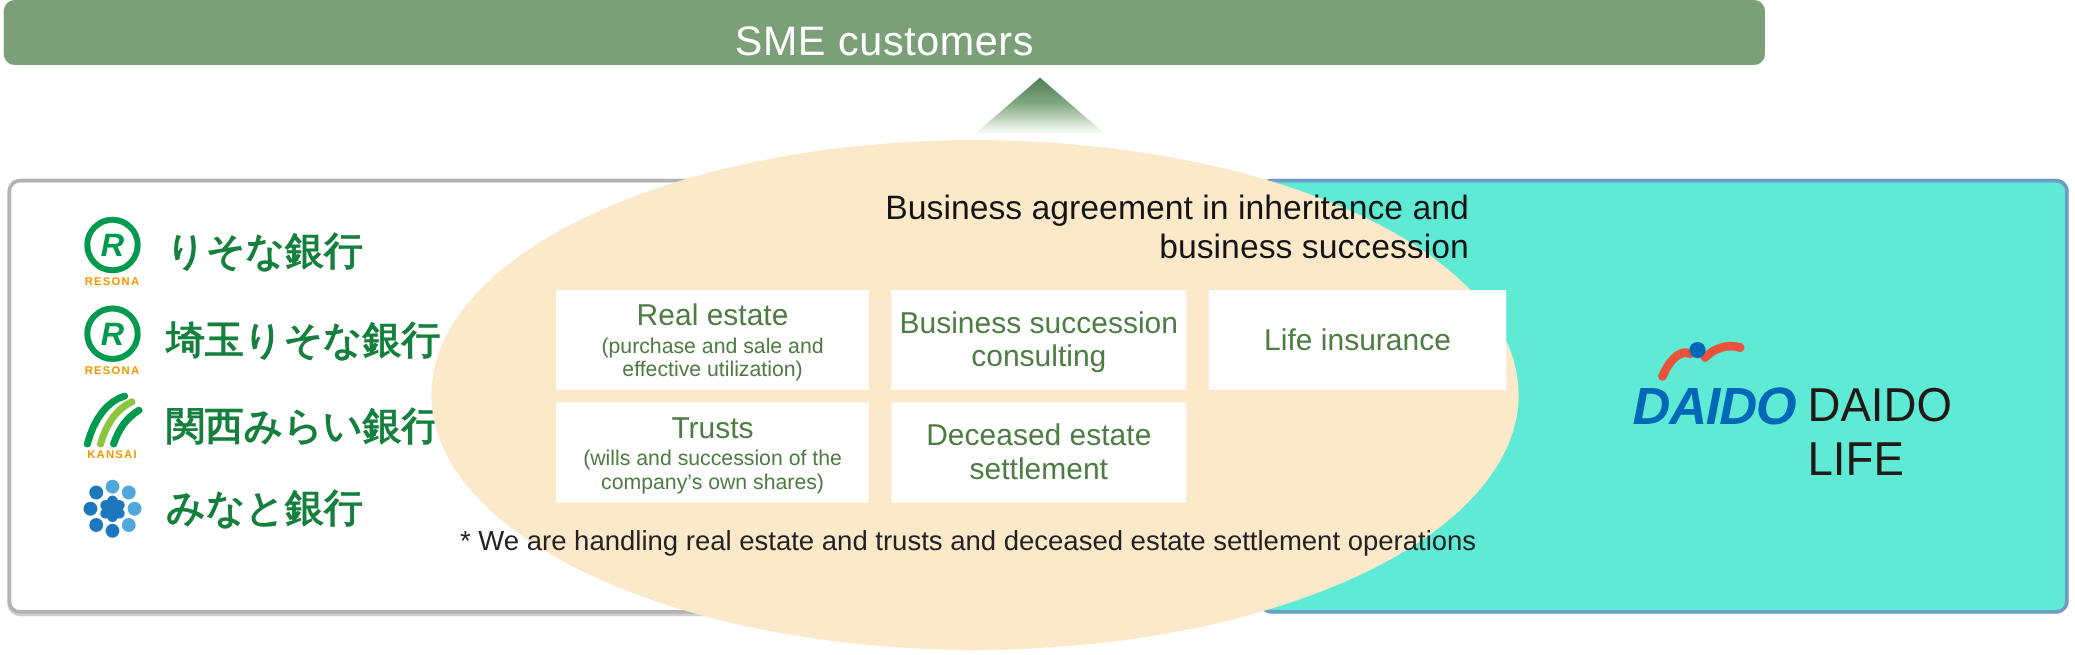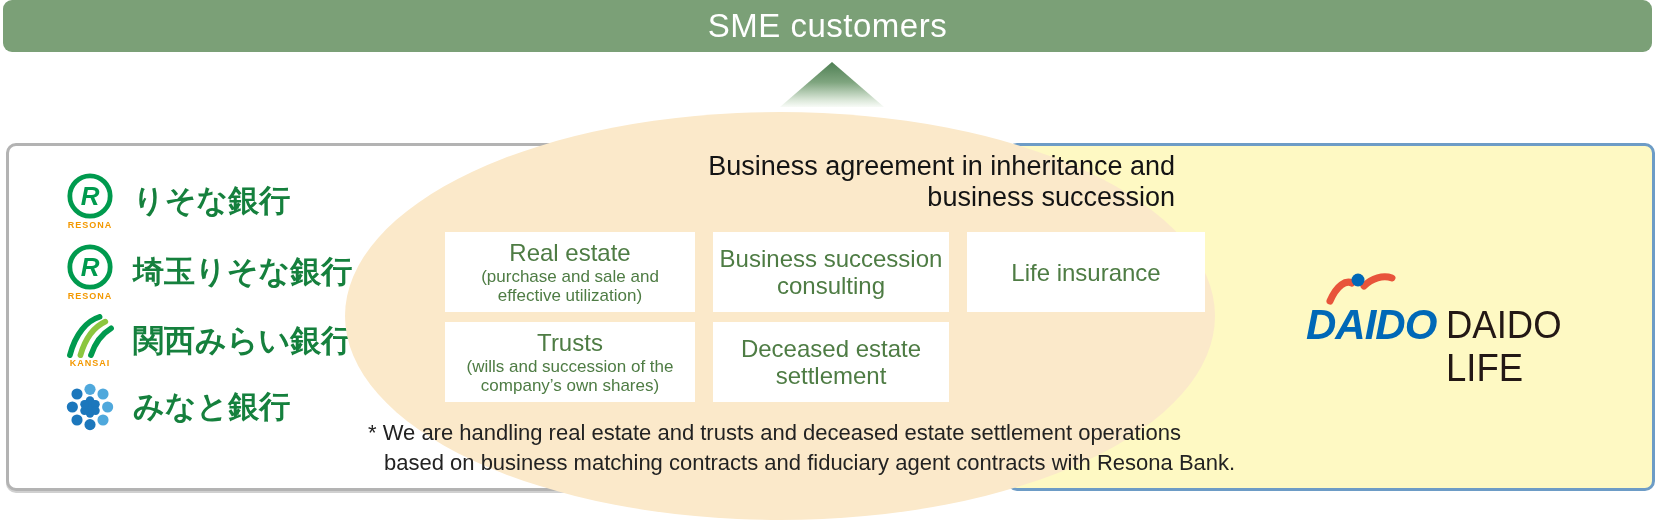--- a/index.html
+++ b/index.html
@@ -2,40 +2,40 @@
 <html><head>
 <meta charset="utf-8">
 <style>
   html,body{margin:0;padding:0;background:#ffffff;}
   .stage{
     position:relative;width:1660px;height:524px;overflow:hidden;
     font-family:"Liberation Sans", sans-serif;background:#ffffff;
   }
   
   .sme-bar{
-    position:absolute;left:3px;top:0;width:1649px;height:52px;
+    position:absolute;left:3px;top:0;width:1409px;height:52px;
     background:#7BA077;border-radius:0 0 9px 9px;border-top-left-radius:9px;border-top-right-radius:9px;
-    display:flex;align-items:center;justify-content:center;
+    display:flex;align-items:flex-end;justify-content:center;
   }
   .sme-bar span{color:#ffffff;font-size:33px;letter-spacing:.5px;}
   
   .up-triangle{
     position:absolute;left:780px;top:62px;width:104px;height:45px;
     background:linear-gradient(180deg,#4e7f53 0%,#7fa57f 45%,#dce8da 85%,#f8fbf7 100%);
     clip-path:polygon(50% 0,100% 100%,0 100%);
   }
   
   .banks-box{
     position:absolute;left:6px;top:143px;width:996px;height:348px;box-sizing:border-box;
     border:3px solid #b3b3b3;border-radius:10px;background:#ffffff;
     box-shadow:0 2px 0 rgba(120,120,120,.35);
   }
   .daido-box{
     position:absolute;left:1007px;top:143px;width:648px;height:348px;box-sizing:border-box;
-    border:3px solid #6d9cc6;border-radius:10px;background:#fef9c3;
+    border:3px solid #6d9cc6;border-radius:10px;background:#5eead4;
   }
   
   .banks-list{position:absolute;left:52px;top:26px;display:flex;flex-direction:column;gap:13px;}
   .bank-row{display:flex;align-items:center;gap:14px;}
   .bank-logo{width:58px;display:flex;flex-direction:column;align-items:center;line-height:1;}
   .bank-sub{font-size:9px;font-weight:bold;color:#F39800;letter-spacing:1px;margin-top:1px;}
   .bank-name{font-size:31px;font-weight:bold;color:#15803d;white-space:nowrap;}
   
   .ellipse{
     position:absolute;left:345px;top:112px;width:870px;height:408px;border-radius:50%;
@@ -182,17 +182,16 @@
         <div class="svc-title">Trusts</div>
         <div class="svc-sub">(wills and succession of the company’s own shares)</div>
       </div>
       <div class="svc-box">
         <div class="svc-title">Deceased estate settlement</div>
       </div>
     </div>
 
     <div class="footnote">
       <div>* We are handling real estate and trusts and deceased estate settlement operations</div>
-      <div class="fn2">based on business matching contracts and fiduciary agent contracts with Resona Bank.</div>
     </div>
   </div>
 
 </div>
 
 </body></html>

